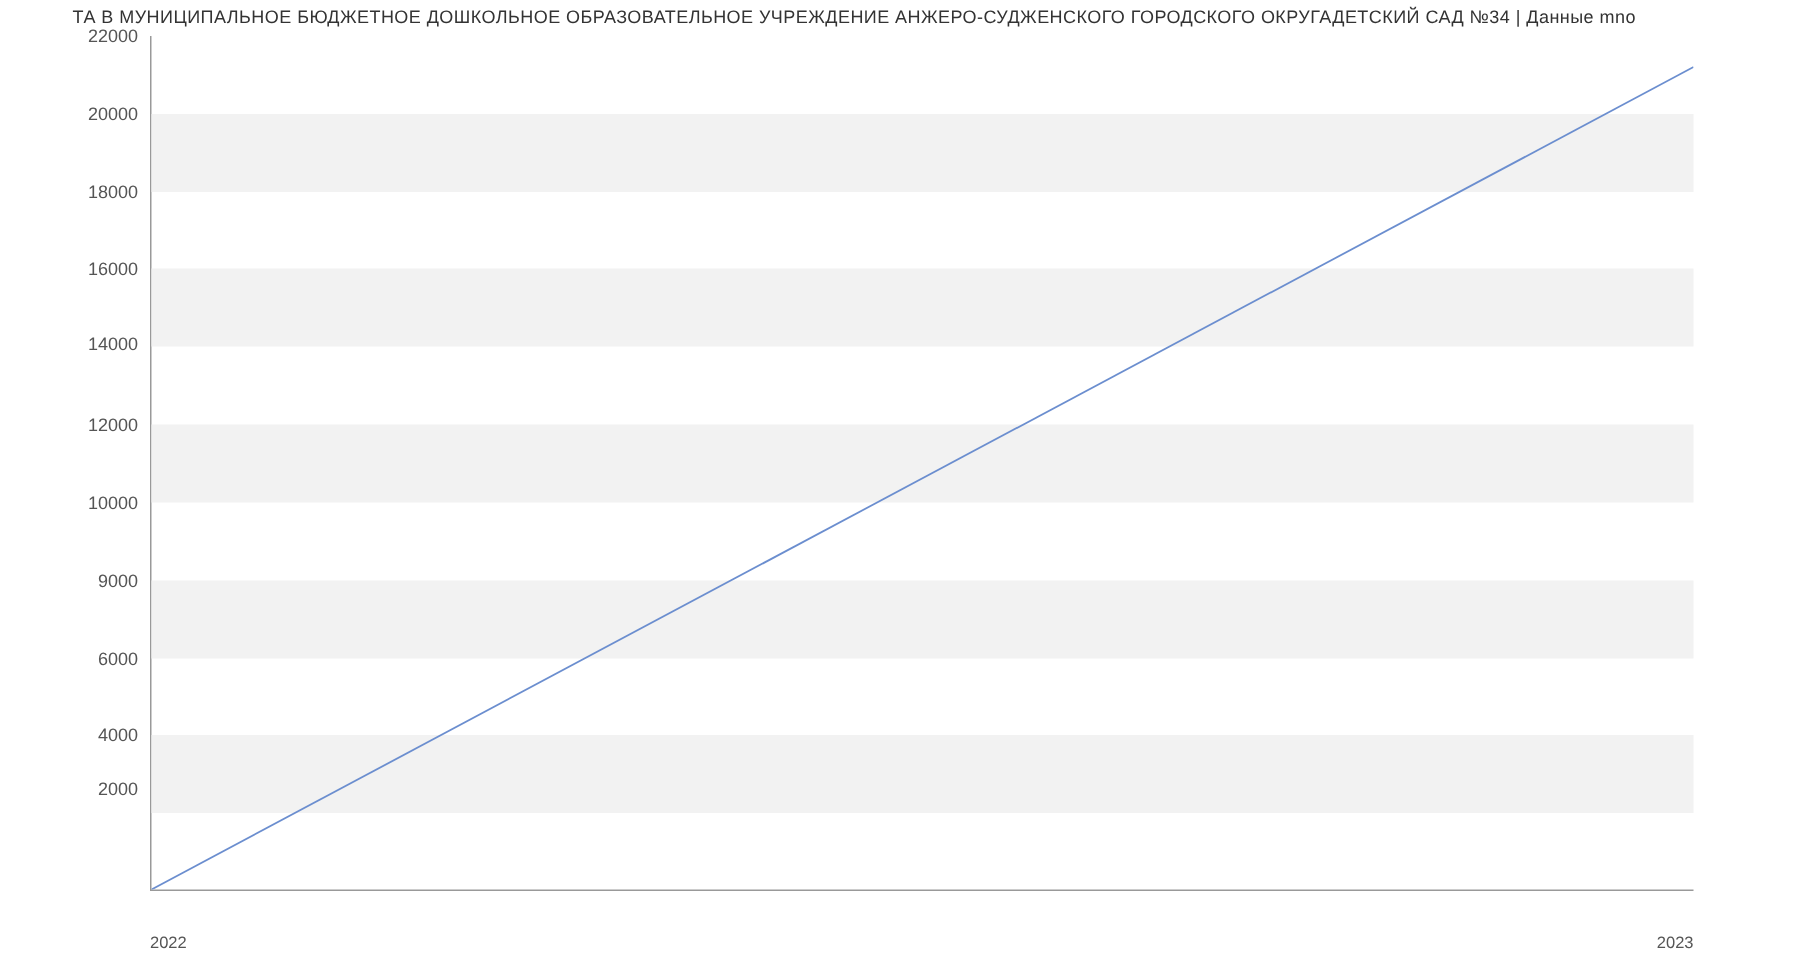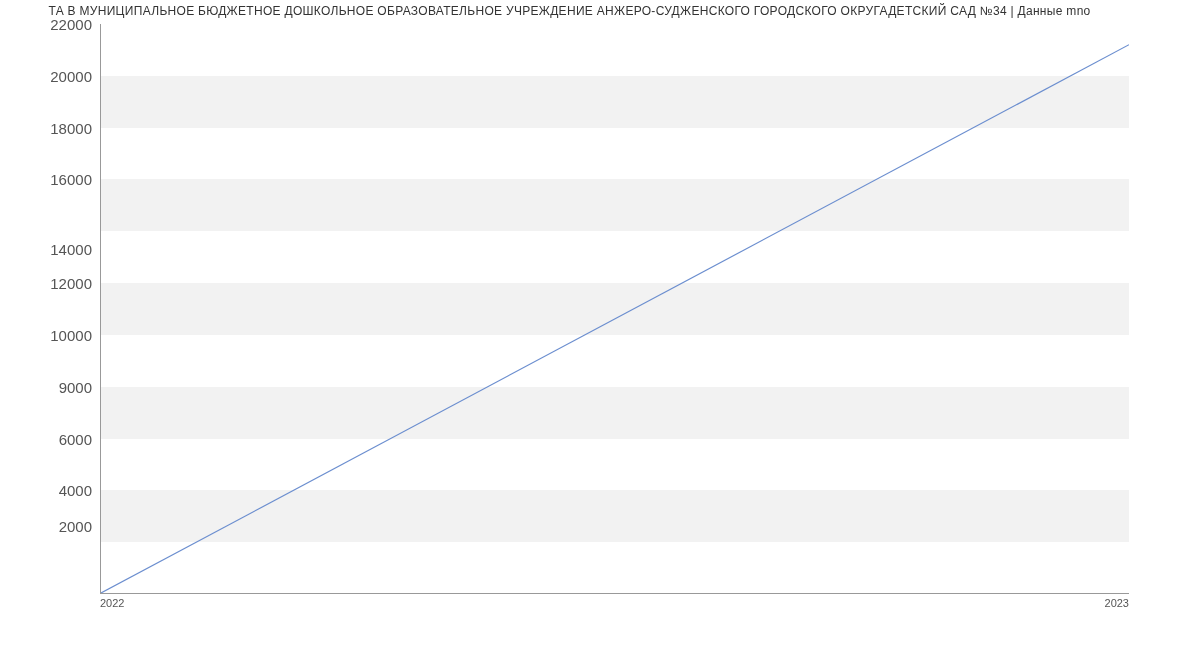--- a/index.html
+++ b/index.html
@@ -39,21 +39,21 @@
     .y-axis {
       position: absolute;
       left: 0;
       top: 0;
       width: 100px;
       height: 570px;
     }
     .y-tick {
       position: absolute;
       right: 8px;
-      font-size: 15px;
+      font-size: 12px;
       color: #555;
       transform: translateY(-50%);
       text-align: right;
     }
     .plot-area {
       position: absolute;
       left: 100px;
       top: 0;
       right: 10px;
       height: 570px;
@@ -70,21 +70,21 @@
       position: absolute;
       left: 0;
       top: 0;
       width: 100%;
       height: 100%;
     }
     .x-axis {
       position: absolute;
       left: 100px;
       right: 10px;
-      top: 573px;
+      top: 599px;
       height: 20px;
     }
     .x-tick {
       position: absolute;
       font-size: 11px;
       color: #555;
       transform: translateX(-50%);
     }
     .x-tick.left {
       transform: none;
@@ -103,21 +103,21 @@
 
   <div class="plot-wrapper">
 
     <div class="y-axis" id="y-axis">
         <div class="y-tick" style="top: 502px;">2000</div>
         <div class="y-tick" style="top: 466.364px; margin-left: 24px;">4000</div>
         <div class="y-tick" style="top: 414.545px;">6000</div>
         <div class="y-tick" style="top: 362.727px;">9000</div>
         <div class="y-tick" style="top: 310.909px;">10000</div>
         <div class="y-tick" style="top: 259.091px;">12000</div>
-        <div class="y-tick" style="top: 225px;">14000</div>
+        <div class="y-tick" style="top: 205px;">14000</div>
         <div class="y-tick" style="top: 155.455px;">16000</div>
         <div class="y-tick" style="top: 103.636px;">18000</div>
         <div class="y-tick" style="top: 51.8182px;">20000</div>
         <div class="y-tick" style="top: 0px;">22000</div>
       </div>
 
     <div class="plot-area" id="plot-area">
         <div class="grid-band" style="top: 0px; height: 0px;"></div>
         <div class="grid-band" style="top: 51.8182px; height: 51.8182px;"></div>
         <div class="grid-band" style="top: 155.455px; height: 51.8182px;"></div>

